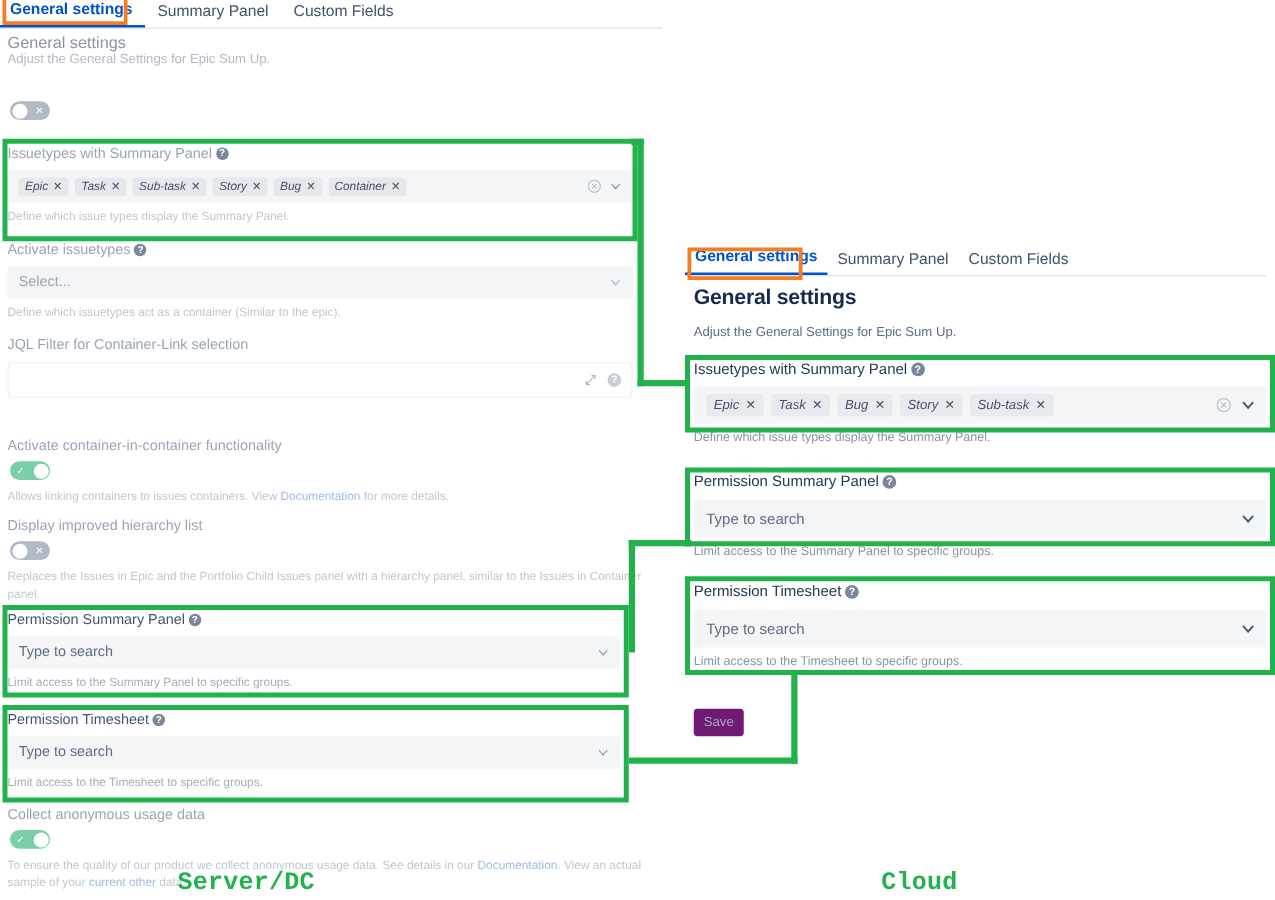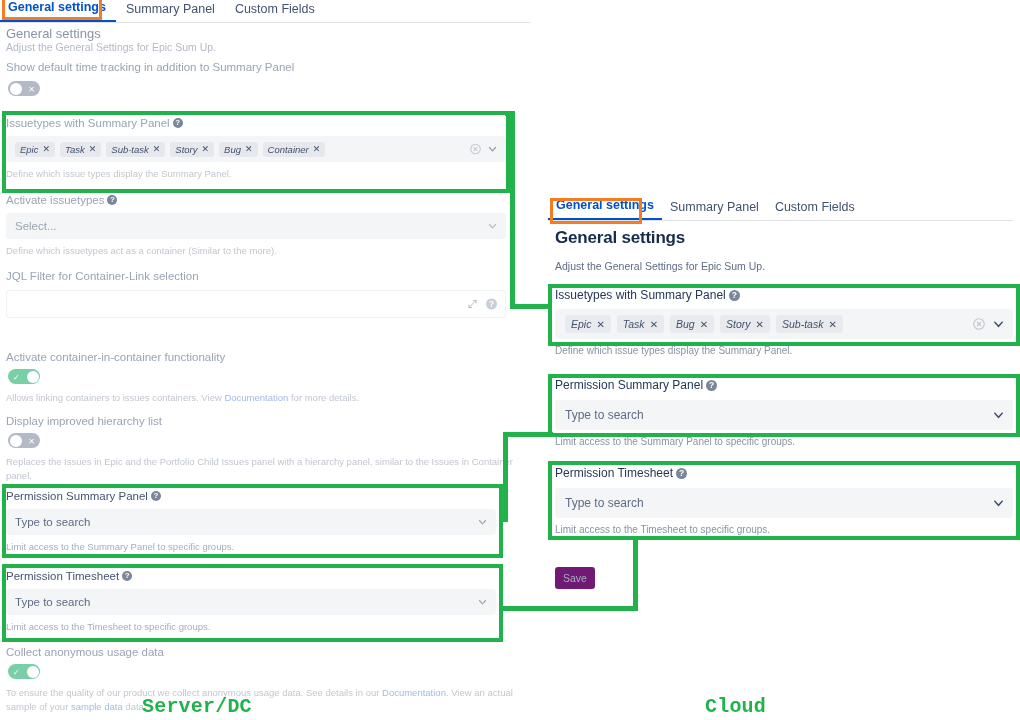--- a/index.html
+++ b/index.html
@@ -118,21 +118,20 @@
 
     <div class="tabbar" style="position:absolute;left:0;top:0;width:530px;height:22px;">
       <div class="tab first active">General settings</div>
       <div class="tab">Summary Panel</div>
       <div class="tab">Custom Fields</div>
     </div>
 
     <div class="h-srv" style="position:absolute;left:6px;top:26px;">General settings</div>
     <div class="sub-srv" style="position:absolute;left:6px;top:41px;">Adjust the General Settings for Epic Sum Up.</div>
 
-    <div class="label-srv" style="position:absolute;left:6px;top:61px;">Show default time tracking in addition to Summary Panel</div>
     <div class="toggle off" style="position:absolute;left:8px;top:81px;">
       <span class="knob"></span>
       <span class="gl">✕</span>
     </div>
 
     <div style="position:absolute;left:6px;top:117px;width:500px;">
       <div class="label-srv" style="display:flex;align-items:center;">
         <span>Issuetypes with Summary Panel</span>
         <span class="help">?</span>
       </div>
@@ -178,21 +177,21 @@
       <div class="label-srv" style="display:flex;align-items:center;">
         <span>Activate issuetypes</span>
         <span class="help">?</span>
       </div>
       <div class="field" style="margin-top:7px;width:500px;">
         <span class="ph">Select...</span>
         <svg class="caret" viewBox="0 0 12 12">
           <path d="M2 4 L6 8.5 L10 4" fill="none" stroke="#8993a4" stroke-width="1.6" stroke-linecap="round"></path>
         </svg>
       </div>
-      <div class="hint" style="margin-top:5px;">Define which issuetypes act as a container (Similar to the more).</div>
+      <div class="hint" style="margin-top:5px;">Define which issuetypes act as a container (Similar to the epic).</div>
     </div>
 
     <div style="position:absolute;left:6px;top:270px;width:500px;">
       <div class="label-srv">JQL Filter for Container-Link selection</div>
       <div class="field white tall" style="margin-top:8px;width:500px;">
         <span class="ph"></span>
         <svg viewBox="0 0 14 14" style="position:absolute;right:28px;top:50%;transform:translateY(-50%);width:9px;height:9px;opacity:.5;">
           <path d="M8.5 1.5 L12.5 1.5 L12.5 5.5 M5.5 12.5 L1.5 12.5 L1.5 8.5 M12.5 1.5 L1.5 12.5" fill="none" stroke="#5e6c84" stroke-width="1.4" stroke-linecap="round"></path>
         </svg>
         <span class="help lg" style="position:absolute;right:8px;top:50%;transform:translateY(-50%);background:#c9ced6;margin-left:0;">?</span>
@@ -247,21 +246,21 @@
       <div class="hint" style="margin-top:5px;color:#a5adba;">Limit access to the Timesheet to specific groups.</div>
     </div>
 
     <div style="position:absolute;left:6px;top:646px;width:515px;">
       <div class="label-srv">Collect anonymous usage data</div>
       <div class="toggle on" style="margin-top:6px;margin-left:2px;">
         <span class="knob"></span>
         <span class="gl">✓</span>
       </div>
       <div class="hint" style="margin-top:7px;">
-        <span>To ensure the quality of our product we collect anonymous usage data. See details in our </span><a href="#">Documentation</a><span>. View an actual sample of your </span><a href="#">sample data</a><span> data.</span>
+        <span>To ensure the quality of our product we collect anonymous usage data. See details in our </span><a href="#">Documentation</a><span>. View an actual sample of your </span><a href="#">current other</a><span> data.</span>
       </div>
     </div>
   </div>
 
   <div class="panel" style="left:548px;top:196px;width:472px;height:400px;">
 
     <div class="tabbar" style="position:absolute;left:0;top:0;width:465px;height:24px;border-bottom:1px solid #dfe1e6;">
       <div class="c-tab active">General settings</div>
       <div class="c-tab">Summary Panel</div>
       <div class="c-tab">Custom Fields</div>

